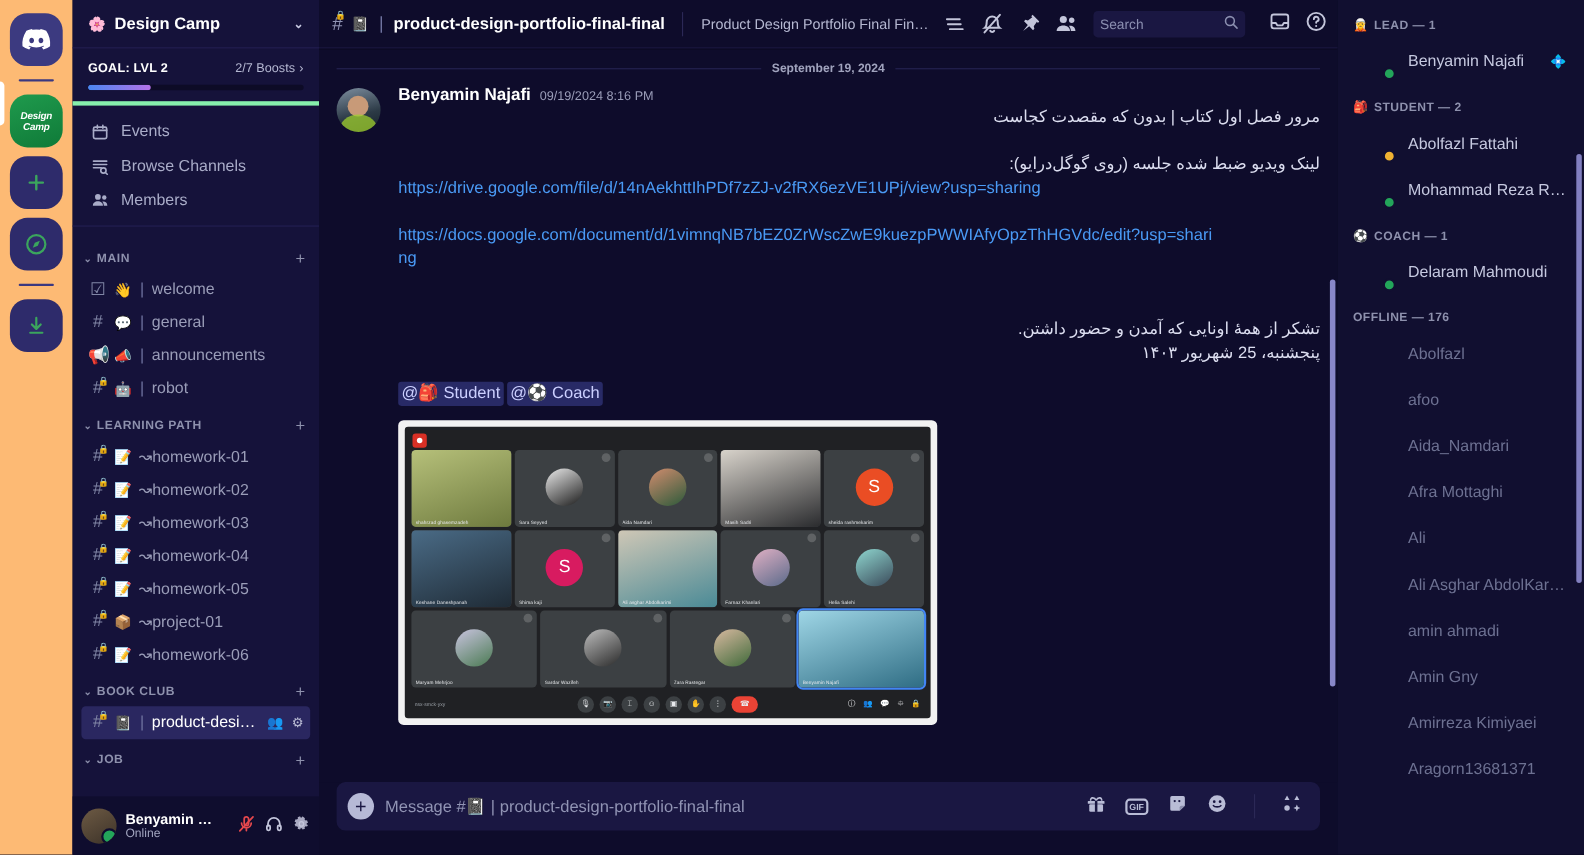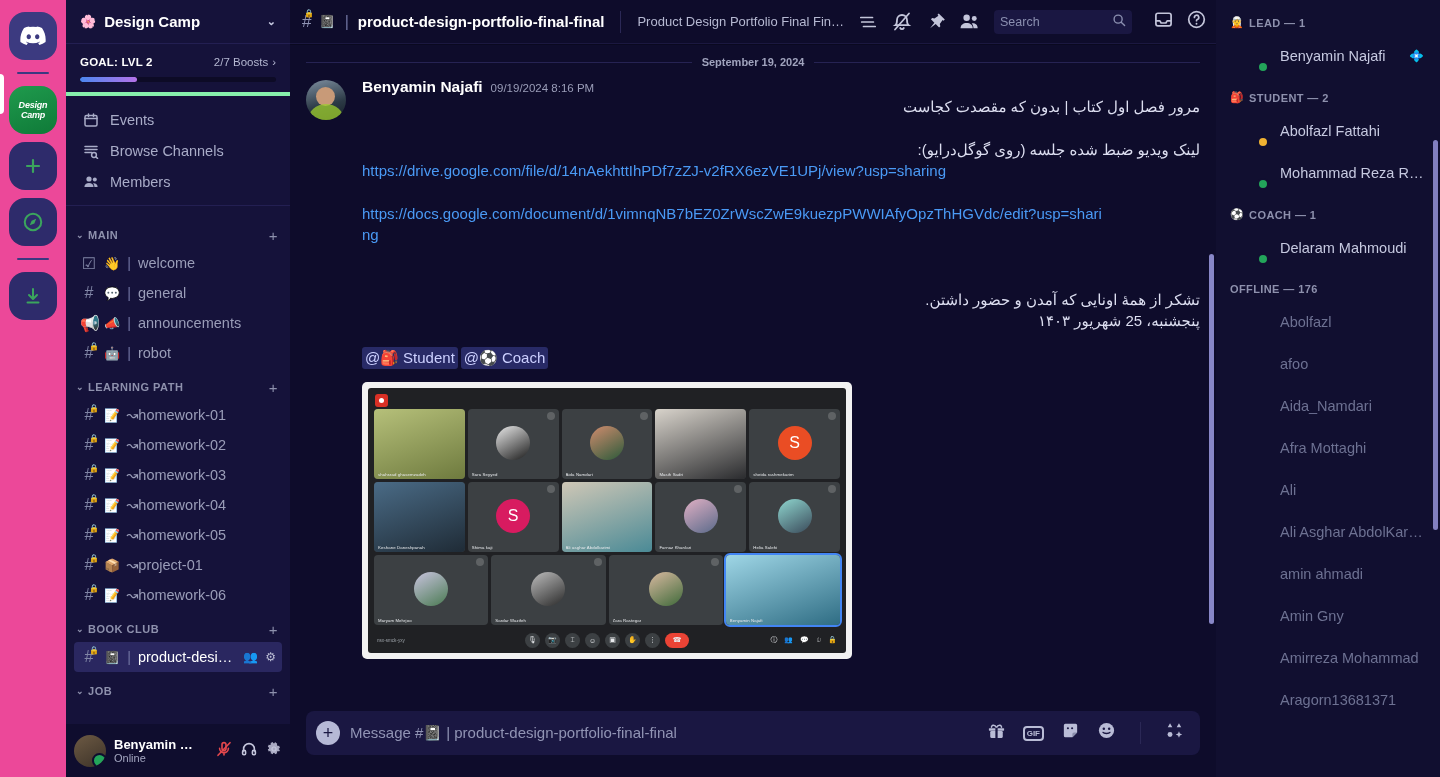--- a/index.html
+++ b/index.html
@@ -8,21 +8,21 @@
     overflow: hidden;
     background: #0b0a1f;
     font-family: "Liberation Sans", sans-serif;
     -webkit-font-smoothing: antialiased;
   }
   .app { display: flex; width: 1440px; height: 777px; }
 
   
   .rail {
     width: 66px; height: 777px;
-    background: #ec4899;
+    background: #fdba74;
     display: flex; flex-direction: column; align-items: center;
     padding-top: 12px; gap: 8px; flex: 0 0 66px;
     position: relative;
   }
   .rail-pill {
     position: absolute; left: -4px; width: 8px; height: 40px;
     background: #fff; border-radius: 0 4px 4px 0;
   }
   .rail-item {
     width: 48px; height: 48px; border-radius: 16px;
@@ -784,21 +784,21 @@
         <div class="mrow offline">
           <span class="mav"><span class="photo" style="background:linear-gradient(150deg,#3b49c9,#e8c54a)"></span></span>
           <span class="mname">amin ahmadi</span>
         </div>
         <div class="mrow offline">
           <span class="mav"><span class="photo" style="background:linear-gradient(150deg,#f0f0f0,#303030)"></span></span>
           <span class="mname">Amin Gny</span>
         </div>
         <div class="mrow offline">
           <span class="mav"><span class="photo" style="background:linear-gradient(150deg,#8a8f9b,#2d3138)"></span></span>
-          <span class="mname">Amirreza Mohammad</span>
+          <span class="mname">Amirreza Kimiyaei</span>
         </div>
         <div class="mrow offline">
           <span class="mav"><span class="photo" style="background:linear-gradient(150deg,#5856d6,#d8457e)"></span></span>
           <span class="mname">Aragorn13681371</span>
         </div>
       </div>
     <div class="scrollbar"></div>
   </aside>
 </div>
 

